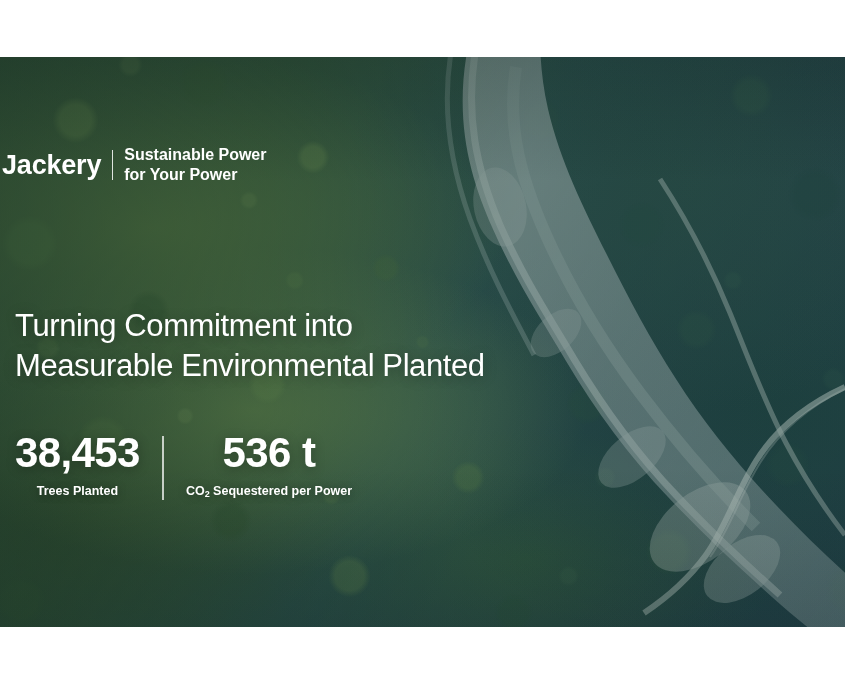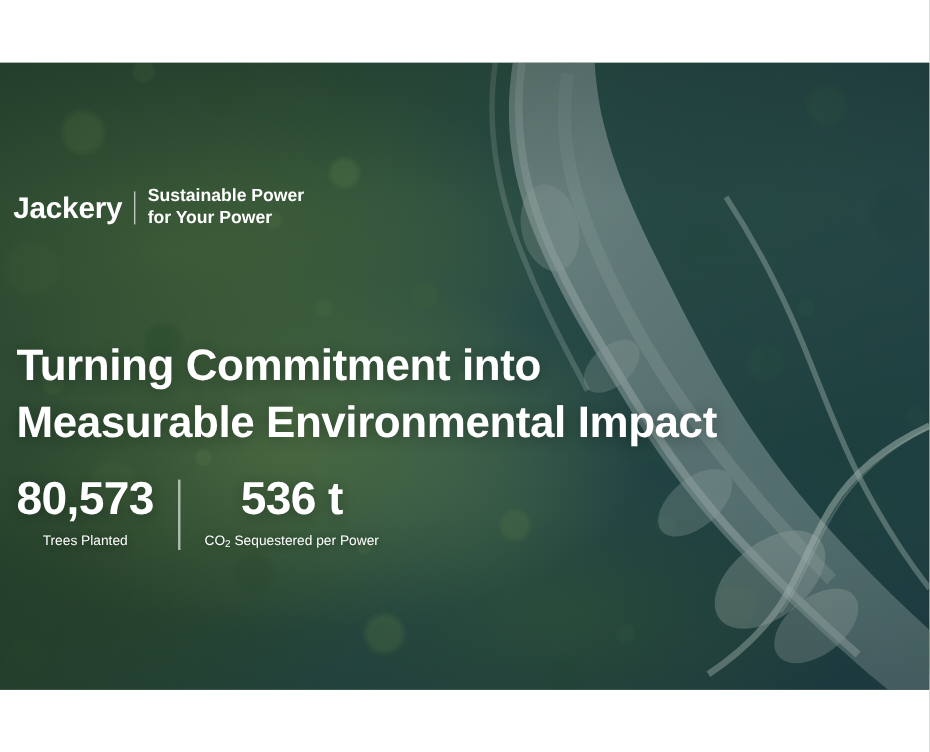--- a/index.html
+++ b/index.html
@@ -118,27 +118,26 @@
     inset: 0;
     background:
       linear-gradient(100deg, rgba(12,34,28,0.52) 0%, rgba(12,34,28,0.30) 34%, rgba(10,30,34,0.12) 58%, rgba(10,30,34,0.05) 100%),
       linear-gradient(180deg, rgba(10,28,26,0.22) 0%, rgba(10,28,26,0) 22%, rgba(10,28,26,0) 72%, rgba(10,28,26,0.18) 100%);
     pointer-events: none;
   }
 
   
   #logo-lockup {
     position: absolute;
-    left: 12px;
+    left: 2px;
     top: 88px;
     display: flex;
     align-items: center;
     gap: 11px;
     z-index: 5;
-    margin-top: 24px;
   }
   #brand-wordmark {
     color: #ffffff;
     font-size: 27px;
     font-weight: 700;
     letter-spacing: -0.2px;
     line-height: 1;
     white-space: nowrap;
   }
   #logo-divider {
@@ -154,22 +153,22 @@
     white-space: nowrap;
   }
 
   
   #headline {
     position: absolute;
     left: 15px;
     top: 249px;
     z-index: 5;
     color: #ffffff;
-    font-size: 40px;
-    font-weight: 700;
+    font-size: 31px;
+    font-weight: 400;
     line-height: 1.30;
     letter-spacing: -0.4px;
     text-shadow: 0 2px 14px rgba(0,0,0,0.30);
     white-space: nowrap;
   }
   #headline .line { display: block; }
 
   
   #stats {
     position: absolute;
@@ -192,21 +191,21 @@
     font-size: 42px;
     font-weight: 700;
     line-height: 1.06;
     letter-spacing: -0.6px;
     white-space: nowrap;
     text-shadow: 0 2px 12px rgba(0,0,0,0.30);
   }
   .stat-label {
     color: #ffffff;
     font-size: 12.5px;
-    font-weight: 400;
+    font-weight: 700;
     margin-top: 8px;
     white-space: nowrap;
     text-shadow: 0 1px 8px rgba(0,0,0,0.35);
   }
   .stat-label sub {
     font-size: 9px;
     vertical-align: baseline;
     position: relative;
     top: 2px;
   }
@@ -273,27 +272,27 @@
       <div id="brand-wordmark">Jackery</div>
       <div id="logo-divider"></div>
       <div id="brand-tagline">
         <span>Sustainable Power</span><br>
         <span>for Your Power</span>
       </div>
     </div>
 
     <h1 id="headline">
       <span class="line">Turning Commitment into</span>
-      <span class="line">Measurable Environmental Impact</span>
+      <span class="line">Measurable Environmental Planted</span>
     </h1>
 
     <div id="stats">
 
       <div class="stat">
-        <div class="stat-value">80,573</div>
+        <div class="stat-value">38,453</div>
         <div class="stat-label">Trees Planted</div>
       </div>
 
       <div class="stat-divider"></div>
 
 
       <div class="stat-divider"></div>
 
       <div class="stat">
         <div class="stat-value">536 t</div>

